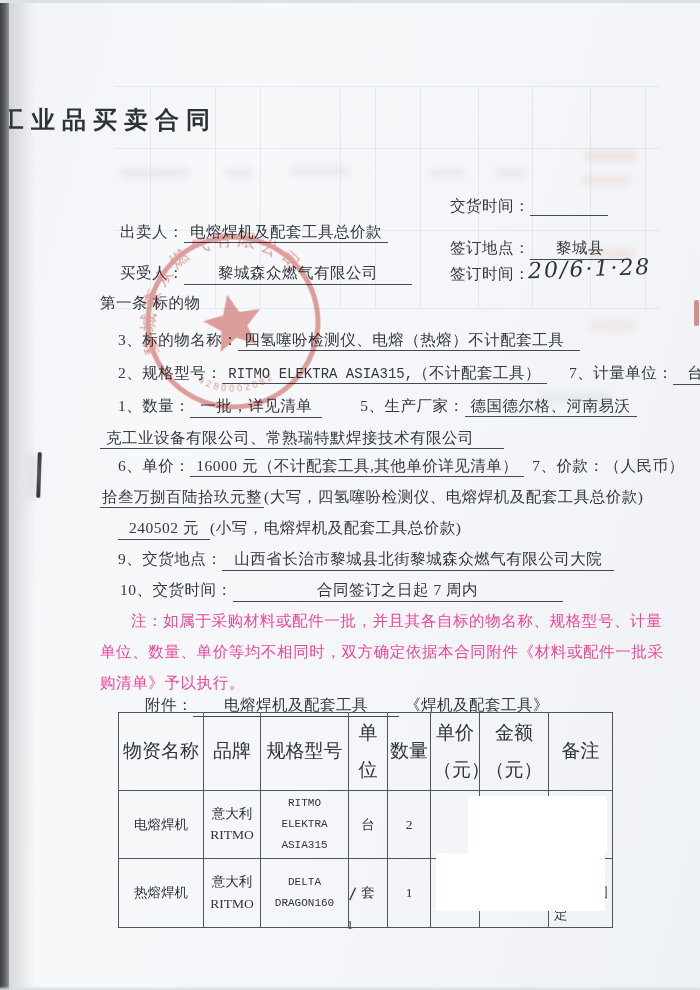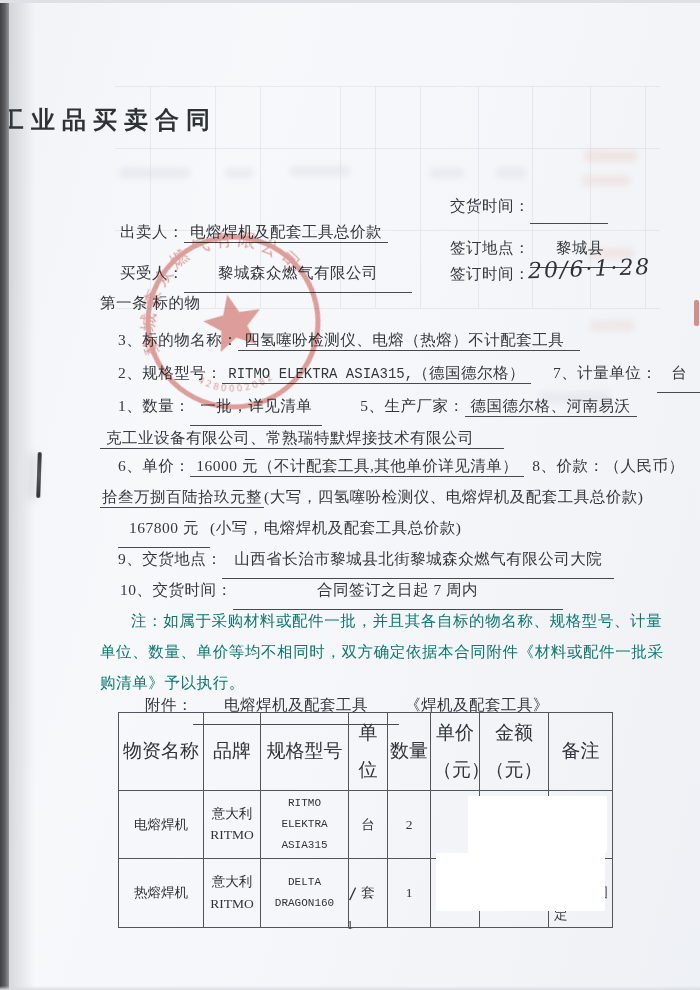--- a/index.html
+++ b/index.html
@@ -28,30 +28,30 @@
     position:absolute;left:0;bottom:0;width:700px;height:4px;
     background:linear-gradient(0deg,#d8dce1,rgba(216,220,225,0));
   }
   
   .ghost{position:absolute;opacity:.55;pointer-events:none;}
   .gline{position:absolute;background:rgba(150,166,195,.30);}
   .gblob{position:absolute;filter:blur(3px);border-radius:3px;}
   
   .ln{position:absolute;font-size:15.5px;color:#33383e;white-space:nowrap;letter-spacing:.5px;}
   .ul{border-bottom:1.3px solid #454a51;padding:0 6px 2px 6px;}
-  .ulc{border-bottom:1.3px solid #454a51;padding-bottom:8px;display:inline-block;text-align:center;}
+  .ulc{border-bottom:1.3px solid #454a51;padding-bottom:0;display:inline-block;text-align:center;}
   .mono{font-family:"Liberation Mono","DejaVu Sans Mono",monospace;font-size:14px;letter-spacing:0;}
   .title{
     position:absolute;top:104px;left:0;width:700px;
     font-size:24px;font-weight:bold;letter-spacing:7px;color:#2d3237;
   }
   .note-para{
     position:absolute;top:606px;left:100px;width:568px;
     font-size:15.5px;line-height:30.8px;letter-spacing:.6px;
-    white-space:pre-line;text-indent:2em;color:#0f766e;
+    white-space:pre-line;text-indent:2em;color:#ec4899;
   }
   
   table.goods{
     position:absolute;left:118px;top:712px;border-collapse:collapse;
     table-layout:fixed;width:494px;
   }
   table.goods td{
     border:1.2px solid #50565d;text-align:center;vertical-align:middle;
     font-size:13.5px;color:#2f343a;white-space:pre-line;overflow:visible;
     padding:2px;line-height:1.6;
@@ -138,38 +138,38 @@
 </div>
 <div class="handwrite" style="top:256px;left:528px;">20/6·1·28</div>
 
 <div class="ln" style="top:293px;left:100px;">第一条 标的物</div>
 
 <div class="ln" style="top:330px;left:118px;">
   <span>3、标的物名称：</span><span class="ul" style="padding-right:16px;">四氢噻吩检测仪、电熔（热熔）不计配套工具</span>
 </div>
 
 <div class="ln" style="top:363px;left:118px;">
-  <span>2、规格型号：</span><span class="ul"><span class="mono">RITMO ELEKTRA ASIA315,</span><span>（德国德尔格）</span></span><span style="margin-left:22px;">7、计量单位：</span><span class="ulc" style="width:44px;">台</span>
+  <span>2、规格型号：</span><span class="ul"><span class="mono">RITMO ELEKTRA ASIA315,</span><span>（不计配套工具）</span></span><span style="margin-left:22px;">7、计量单位：</span><span class="ulc" style="width:44px;">台</span>
 </div>
 
 <div class="ln" style="top:396px;left:118px;">
   <span>1、数量：</span><span class="ulc" style="width:132px;">一批，详见清单</span><span style="margin-left:38px;">5、生产厂家：</span><span class="ul">德国德尔格、河南易沃</span>
 </div>
 <div class="ln" style="top:428px;left:100px;">
   <span class="ul" style="padding-right:30px;">克工业设备有限公司、常熟瑞特默焊接技术有限公司</span>
 </div>
 
 <div class="ln" style="top:456px;left:118px;">
-  <span>6、单价：</span><span class="ul">16000 元（不计配套工具,其他单价详见清单）</span><span style="margin-left:8px;">8、价款：（人民币）</span>
+  <span>6、单价：</span><span class="ul">16000 元（不计配套工具,其他单价详见清单）</span><span style="margin-left:8px;">7、价款：（人民币）</span>
 </div>
 <div class="ln" style="top:487px;left:100px;">
   <span class="ul" style="padding:0 2px 2px;margin-top:12px;">拾叁万捌百陆拾玖元整</span><span>(大写，四氢噻吩检测仪、电熔焊机及配套工具总价款)</span>
 </div>
 <div class="ln" style="top:518px;left:118px;">
-  <span class="ulc" style="width:92px;">167800 元</span><span>(小写，电熔焊机及配套工具总价款)</span>
+  <span class="ulc" style="width:92px;">240502 元</span><span>(小写，电熔焊机及配套工具总价款)</span>
 </div>
 
 <div class="ln" style="top:549px;left:118px;">
   <span>9、交货地点：</span><span class="ulc" style="width:392px;">山西省长治市黎城县北街黎城森众燃气有限公司大院</span>
 </div>
 <div class="ln" style="top:580px;left:120px;">
   <span>10、交货时间：</span><span class="ulc" style="width:330px;">合同签订之日起 7 周内</span>
 </div>
 
 <div class="note-para">注：如属于采购材料或配件一批，并且其各自标的物名称、规格型号、计量

